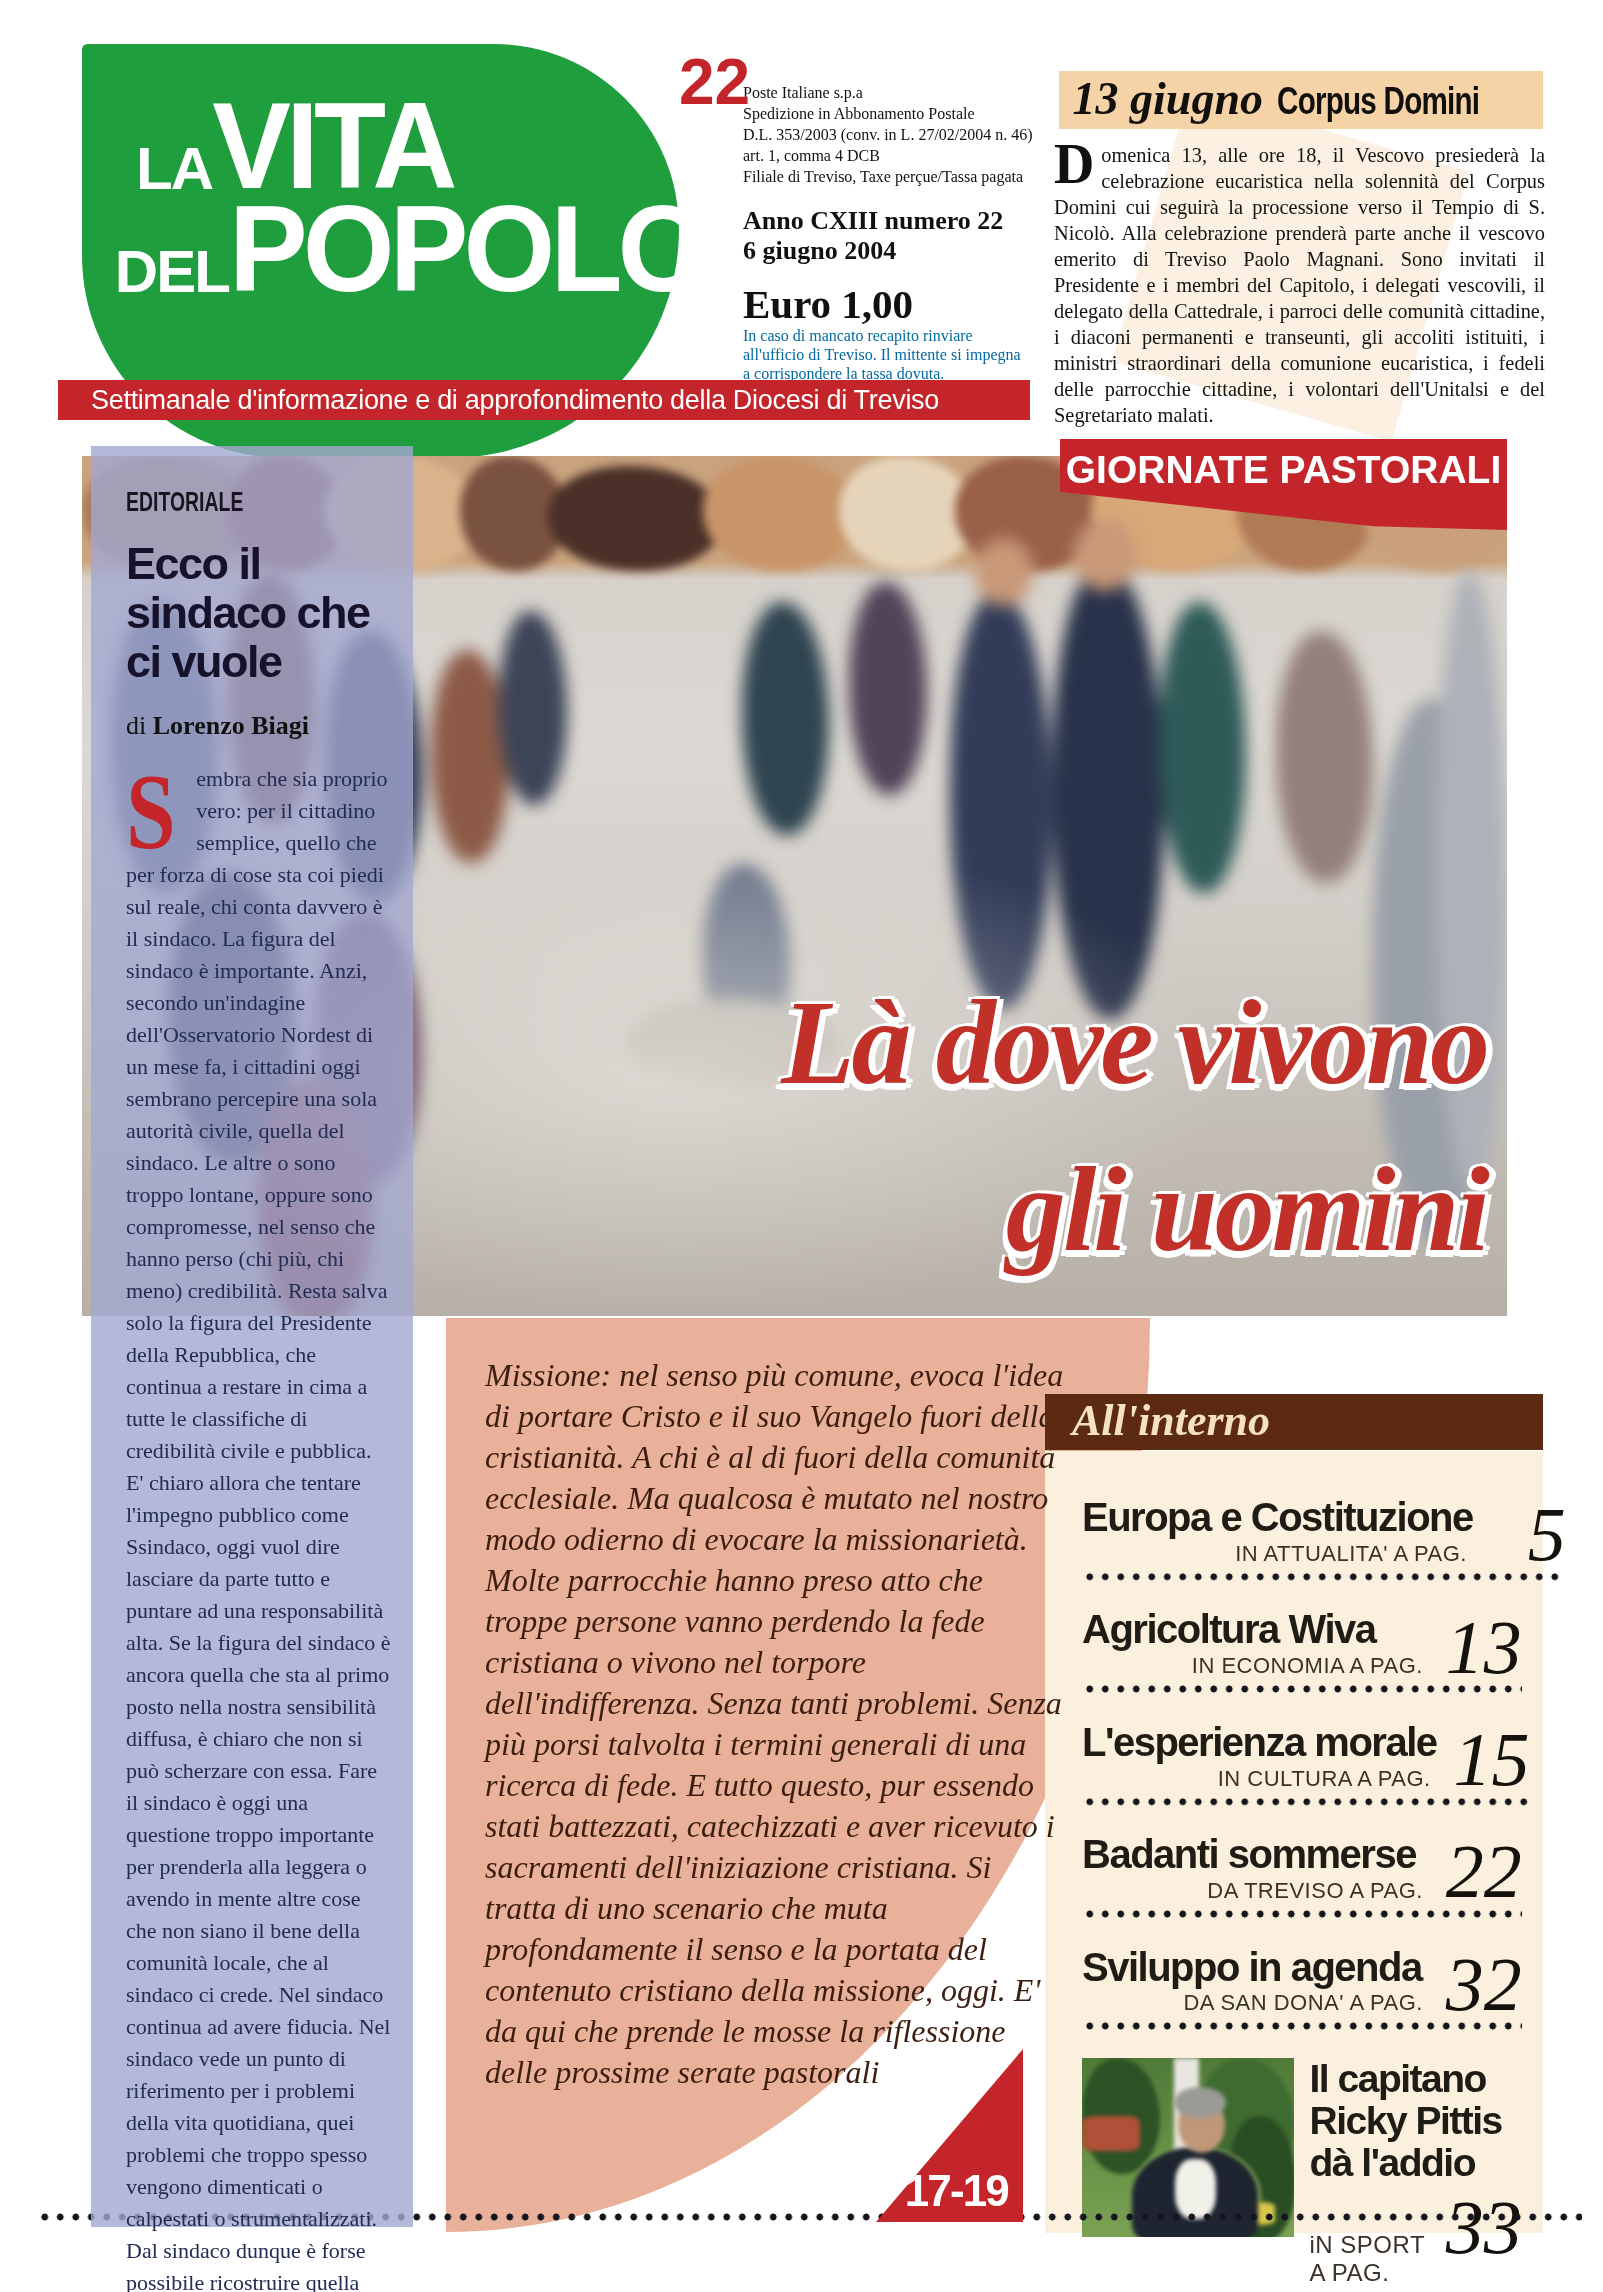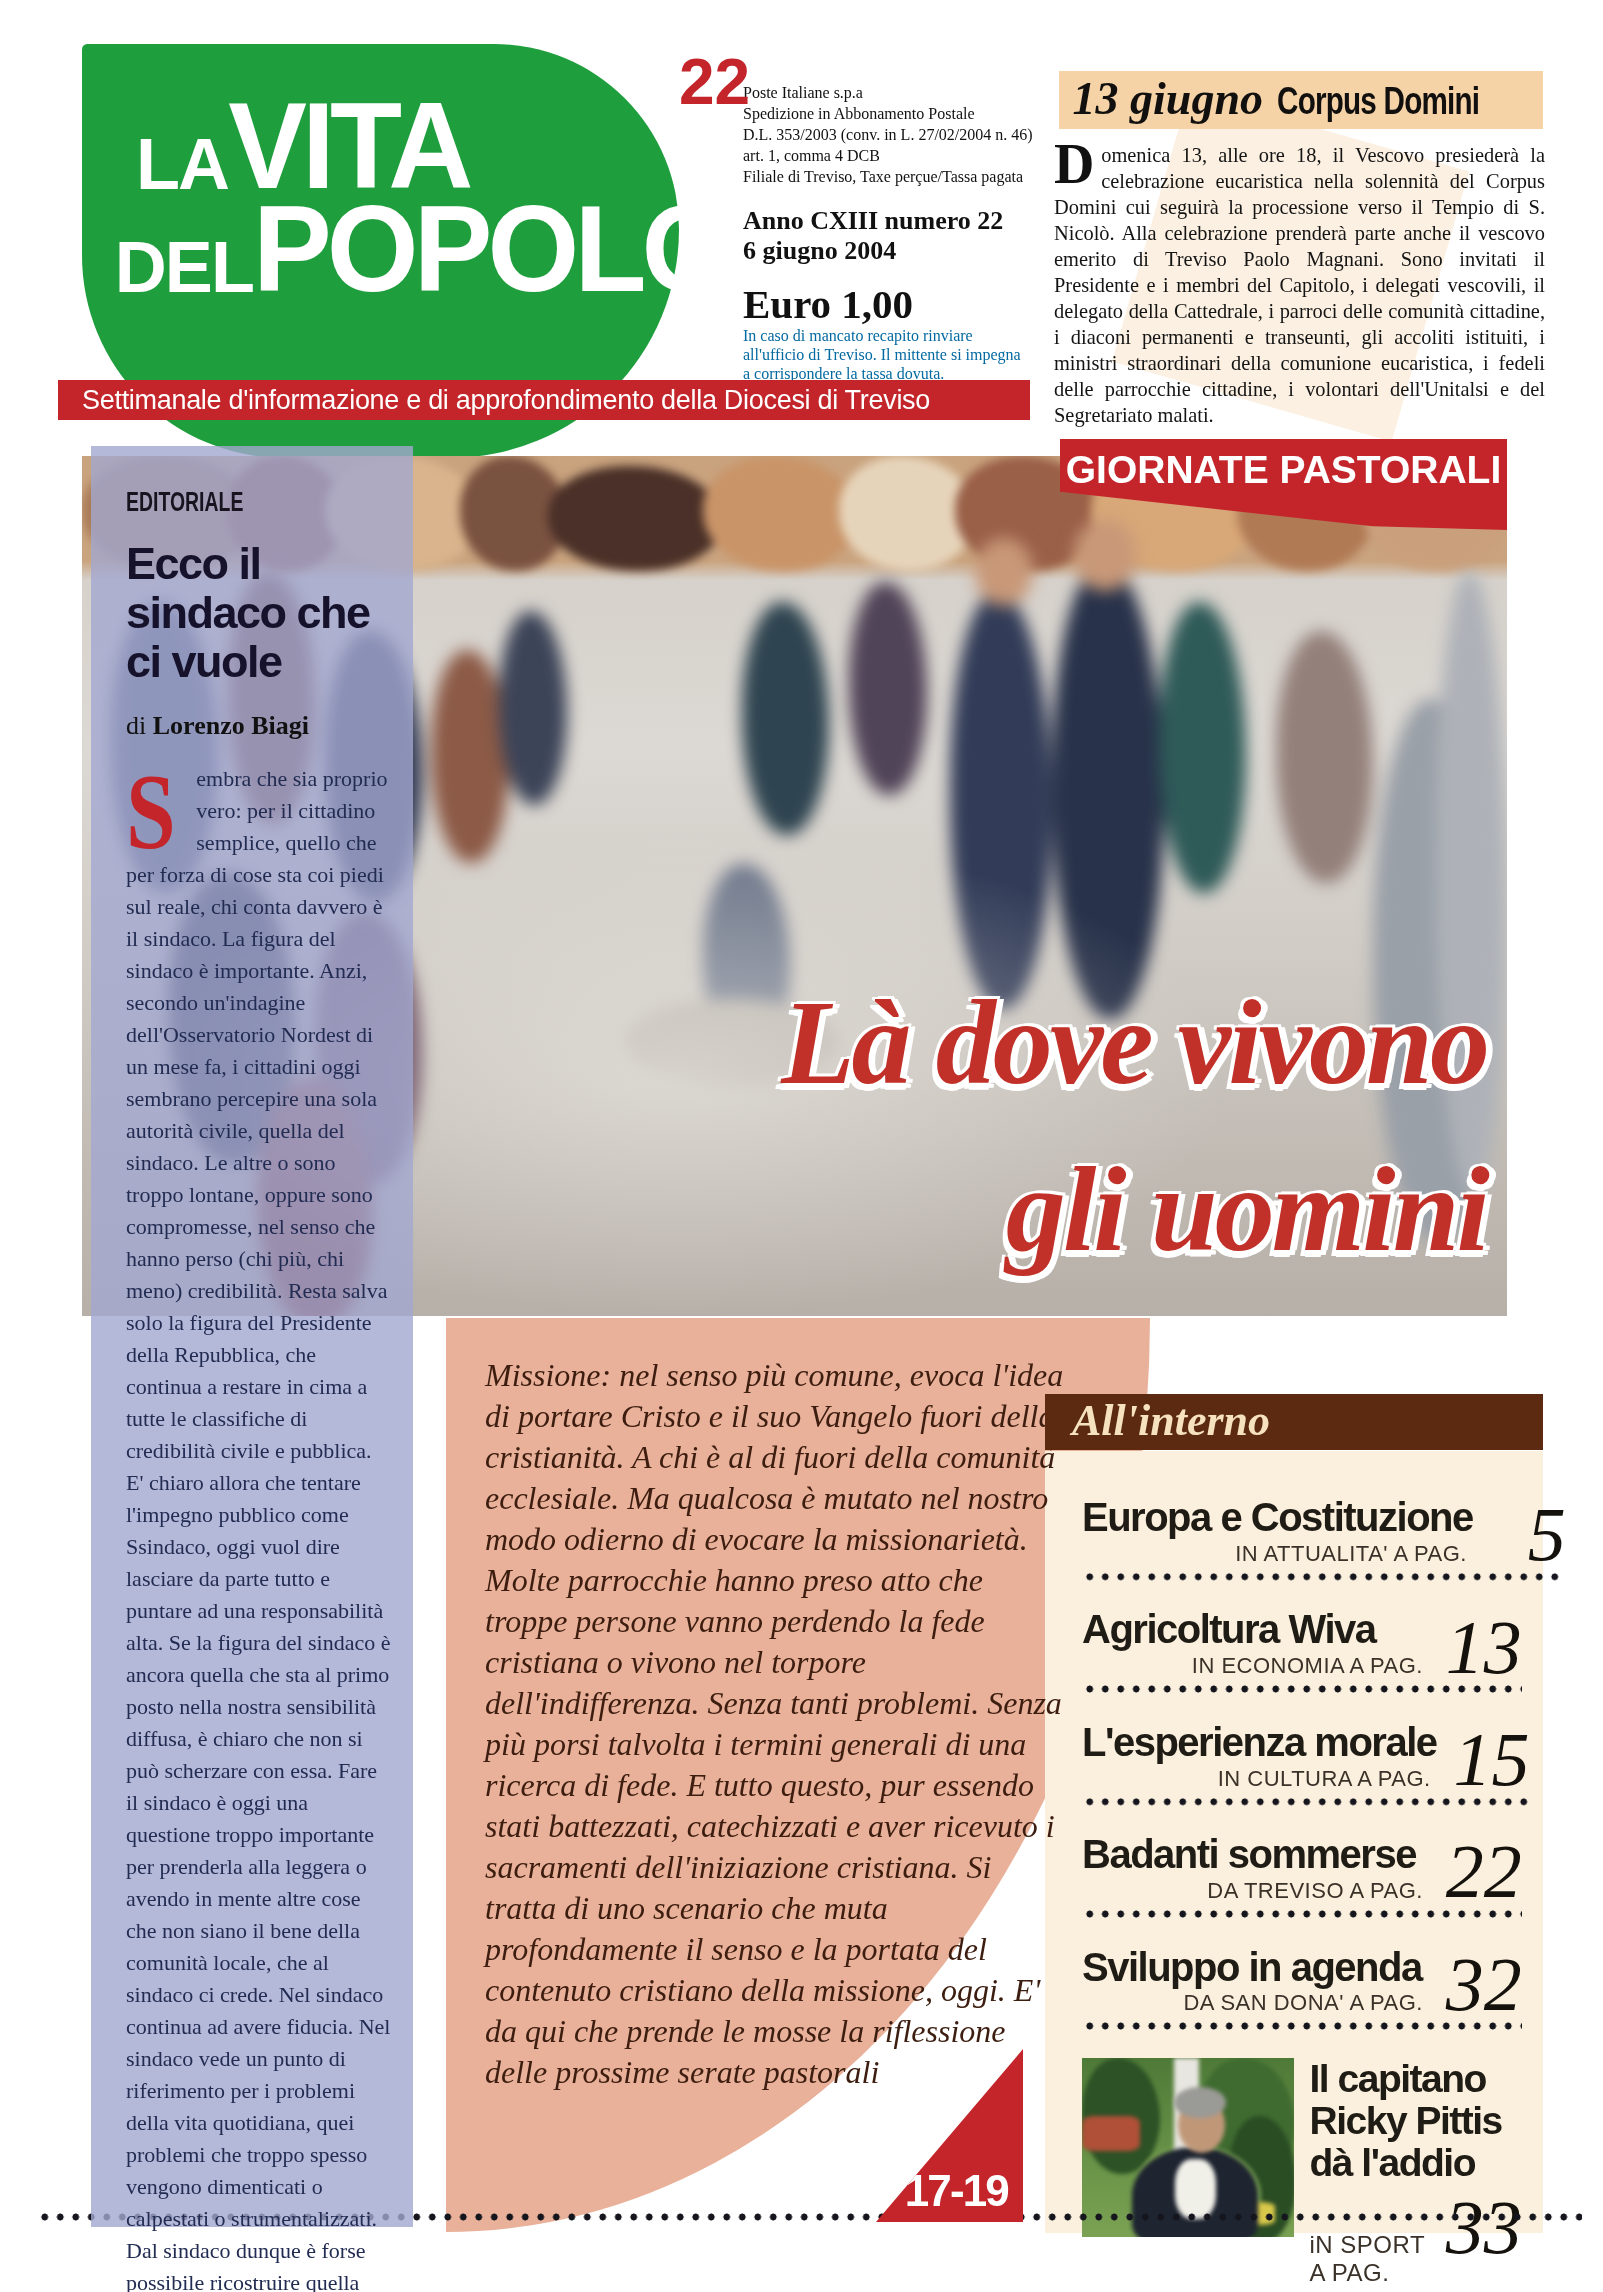--- a/index.html
+++ b/index.html
@@ -5,33 +5,33 @@
   html,body{margin:0;padding:0;background:#888;}
   #page{position:relative;width:1603px;height:2292px;background:#ffffff;overflow:hidden;
         font-family:"Liberation Sans",sans-serif;}
   .abs{position:absolute;}
 
   
   #logo-blob{left:82px;top:44px;width:597px;height:414px;background:#1f9e3d;
     border-radius:5.8px 204px 252px 223px;z-index:1;}
   #logo-text{left:136px;top:89px;z-index:2;color:#fff;font-weight:700;line-height:1;}
   .logo-row{display:flex;align-items:baseline;}
-  .logo-small{font-size:72px;letter-spacing:-1.9px;}
+  .logo-small{font-size:60px;letter-spacing:-1.9px;}
   .logo-big{font-size:118px;letter-spacing:-4.9px;transform:scaleY(1.04);transform-origin:left bottom;}
   #logo-row2{margin-top:-15.5px;margin-left:-21.3px;}
   #issue-number{left:679px;top:45px;font-size:64px;font-weight:700;color:#c4252b;z-index:3;}
   #postal-block{left:743px;top:82px;font-family:"Liberation Serif",serif;font-size:16px;
     line-height:21px;color:#111;}
   #anno-block{left:743px;top:206px;font-family:Liberation Serif, serif;font-size:26px;
     line-height:30px;font-weight:700;color:#111;}
   #price{left:743px;top:280px;font-family:"Liberation Serif",serif;font-size:41px;font-weight:700;color:#111;}
   #return-notice{left:743px;top:326px;font-family:"Liberation Serif",serif;font-size:16px;
     line-height:19px;color:#0369a1;}
   #tagline-banner{left:58px;top:380px;width:972px;height:40px;background:#c4252b;z-index:3;
-    color:#fff;font-size:27px;line-height:41px;padding-left:24px;letter-spacing:-0.3px;box-sizing:border-box;}
+    color:#fff;font-size:27px;line-height:41px;padding-left:33px;letter-spacing:-0.3px;box-sizing:border-box;}
 
   
   #corpus-band{left:1059px;top:71px;width:484px;height:58px;background:#f6d2a7;
     display:flex;align-items:baseline;padding-left:13.6px;box-sizing:border-box;}
   #corpus-date{font-family:"Liberation Serif",serif;font-style:italic;font-weight:700;
     font-size:46px;color:#12100e;line-height:56px;}
   #corpus-name{font-weight:700;font-size:38px;color:#12100e;transform:scaleX(0.78);
     transform-origin:left bottom;display:inline-block;margin-left:13.6px;letter-spacing:-1px;}
   #corpus-watermark{left:1145px;top:126px;width:291px;height:281px;background:#f8e3c8;
     opacity:.55;transform:rotate(16deg);}

